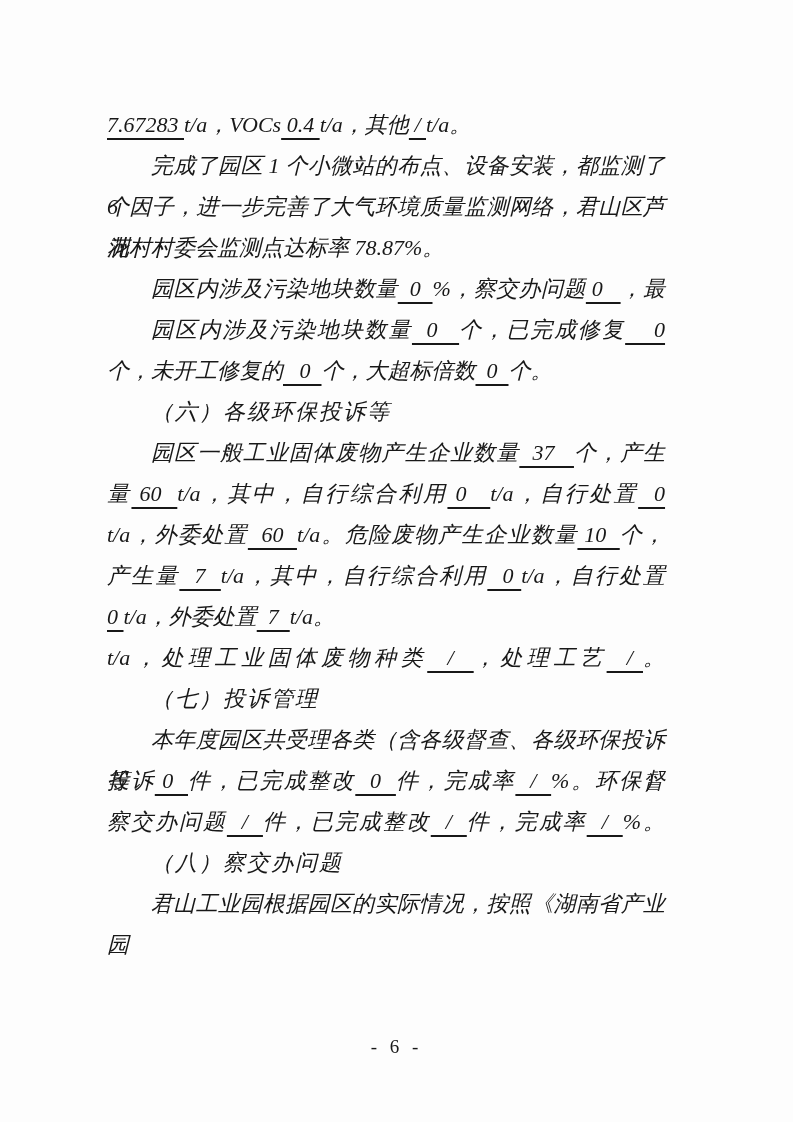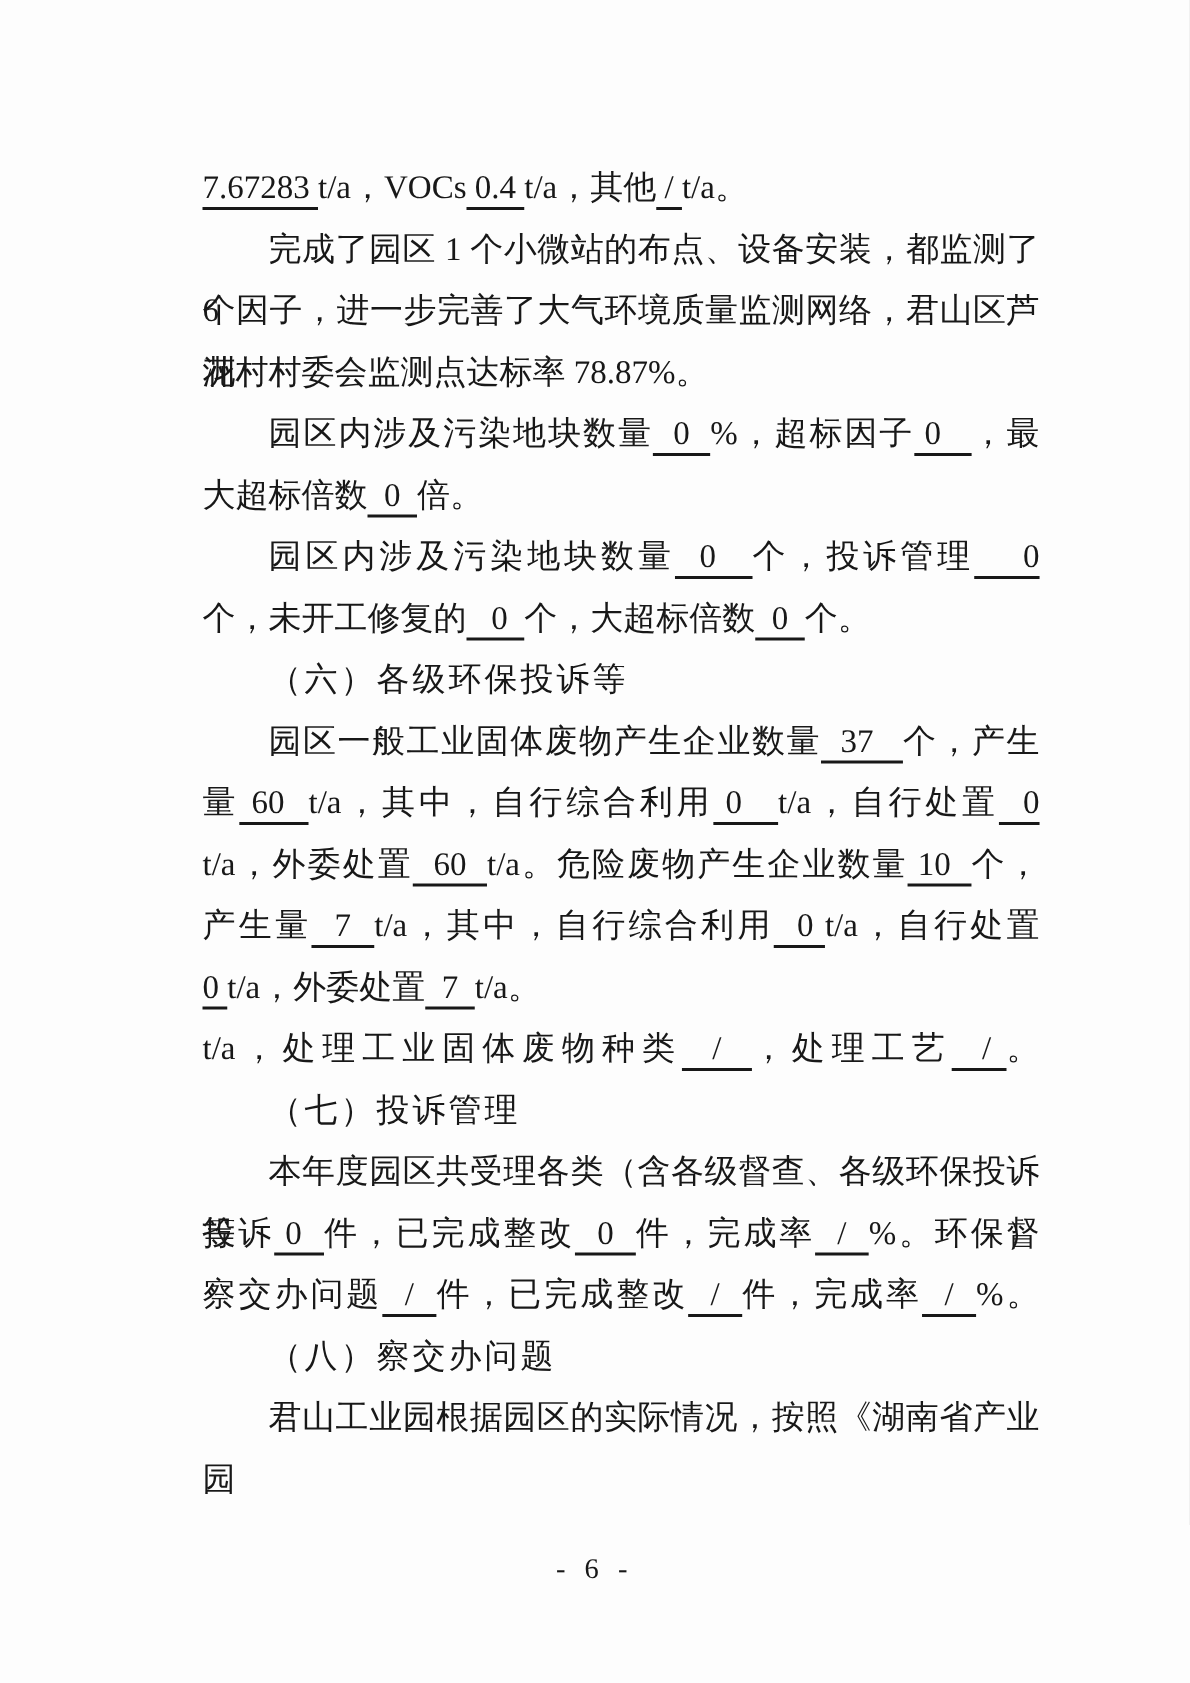--- a/index.html
+++ b/index.html
@@ -12,23 +12,24 @@
     width: 793px;
     height: 1122px;
     margin: 0 auto;
     background: #fdfdfd;
     overflow: hidden;
     font-family: "Liberation Serif", "DejaVu Serif", serif;
     color: #181818;
   }
   .doc-body {
     position: absolute;
-    left: 135px;
+    left: 107px;
     top: 104px;
     width: 558px;
+    font-style: italic;
   }
   .line {
     height: 41px;
     line-height: 41px;
     font-size: 22px;
     white-space: nowrap;
     overflow: visible;
   }
   .line.fill {
     white-space: normal;
@@ -60,23 +61,22 @@
 </style>
 </head>
 <body>
 
 <div class="page">
   <div class="doc-body">
       <div class="line"><span class="blank">7.67283&nbsp;</span><span class="run">t/a，VOCs</span><span class="blank">&nbsp;0.4&nbsp;</span><span class="run">t/a，其他</span><span class="blank">&nbsp;/&nbsp;</span><span class="run">t/a。</span></div>
       <div class="line indent fill"><span class="run">完成了园区 1 个小微站的布点、设备安装，都监测了 6</span></div>
       <div class="line fill"><span class="run">个因子，进一步完善了大气环境质量监测网络，君山区芦花</span></div>
       <div class="line"><span class="run">洲村村委会监测点达标率 78.87%。</span></div>
-      <div class="line indent fill"><span class="run">园区内涉及污染地块数量</span><span class="blank">&nbsp;&nbsp;0&nbsp;&nbsp;</span><span class="run">%，超标因子</span><span class="blank">&nbsp;0&nbsp;&nbsp;&nbsp;</span><span class="run">，最</span></div>
-      <div class="line"><span class="run">大超标倍数</span><span class="blank">&nbsp;&nbsp;0&nbsp;&nbsp;</span><span class="run">倍。</span></div>
-      <div class="line indent fill"><span class="run">园区内涉及污染地块数量</span><span class="blank">&nbsp;&nbsp;0&nbsp;&nbsp;&nbsp;</span><span class="run">个，投诉管理</span><span class="blank">&nbsp;&nbsp;&nbsp;&nbsp;0</span></div>
+      <div class="line indent fill"><span class="run">园区内涉及污染地块数量</span><span class="blank">&nbsp;&nbsp;0&nbsp;&nbsp;</span><span class="run">%，察交办问题</span><span class="blank">&nbsp;0&nbsp;&nbsp;&nbsp;</span><span class="run">，最</span></div>
+      <div class="line indent fill"><span class="run">园区内涉及污染地块数量</span><span class="blank">&nbsp;&nbsp;0&nbsp;&nbsp;&nbsp;</span><span class="run">个，已完成修复</span><span class="blank">&nbsp;&nbsp;&nbsp;&nbsp;0</span></div>
       <div class="line"><span class="run">个，未开工修复的</span><span class="blank">&nbsp;&nbsp;&nbsp;0&nbsp;&nbsp;</span><span class="run">个，大超标倍数</span><span class="blank">&nbsp;&nbsp;0&nbsp;&nbsp;</span><span class="run">个。</span></div>
       <div class="line indent heading"><span class="run">（六）各级环保投诉等</span></div>
       <div class="line indent fill"><span class="run">园区一般工业固体废物产生企业数量</span><span class="blank">&nbsp;&nbsp;37&nbsp;&nbsp;&nbsp;</span><span class="run">个，产生</span></div>
       <div class="line fill"><span class="run">量</span><span class="blank">&nbsp;60&nbsp;&nbsp;</span><span class="run">t/a，其中，自行综合利用</span><span class="blank">&nbsp;0&nbsp;&nbsp;&nbsp;</span><span class="run">t/a，自行处置</span><span class="blank">&nbsp;&nbsp;0</span></div>
       <div class="line fill"><span class="run">t/a，外委处置</span><span class="blank">&nbsp;&nbsp;60&nbsp;&nbsp;</span><span class="run">t/a。危险废物产生企业数量</span><span class="blank">&nbsp;10&nbsp;&nbsp;</span><span class="run">个，</span></div>
       <div class="line fill"><span class="run">产生量</span><span class="blank">&nbsp;&nbsp;7&nbsp;&nbsp;</span><span class="run">t/a，其中，自行综合利用</span><span class="blank">&nbsp;&nbsp;0&nbsp;</span><span class="run">t/a，自行处置</span></div>
       <div class="line"><span class="blank">0&nbsp;</span><span class="run">t/a，外委处置</span><span class="blank">&nbsp;&nbsp;7&nbsp;&nbsp;</span><span class="run">t/a。</span></div>
       <div class="line fill"><span class="run">t/a，处理工业固体废物种类</span><span class="blank">&nbsp;&nbsp;/&nbsp;&nbsp;</span><span class="run">，处理工艺</span><span class="blank">&nbsp;&nbsp;/&nbsp;</span><span class="run">。</span></div>
       <div class="line indent heading"><span class="run">（七）投诉管理</span></div>
       <div class="line indent fill"><span class="run">本年度园区共受理各类（含各级督查、各级环保投诉等）</span></div>

